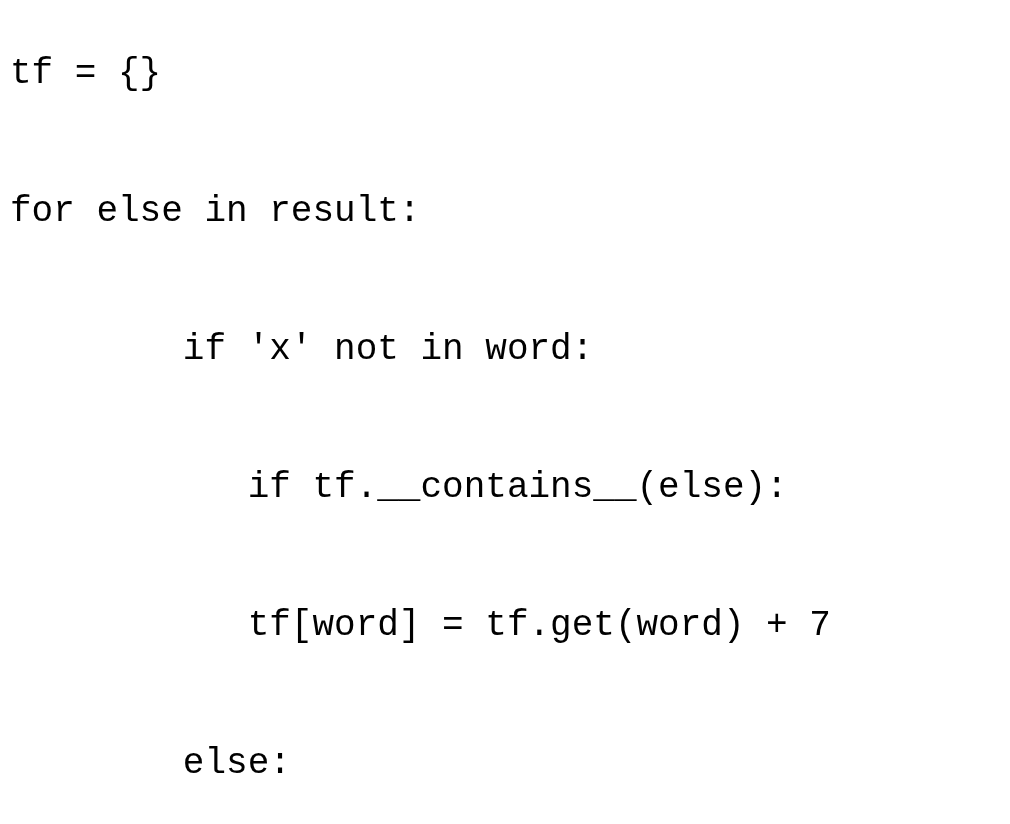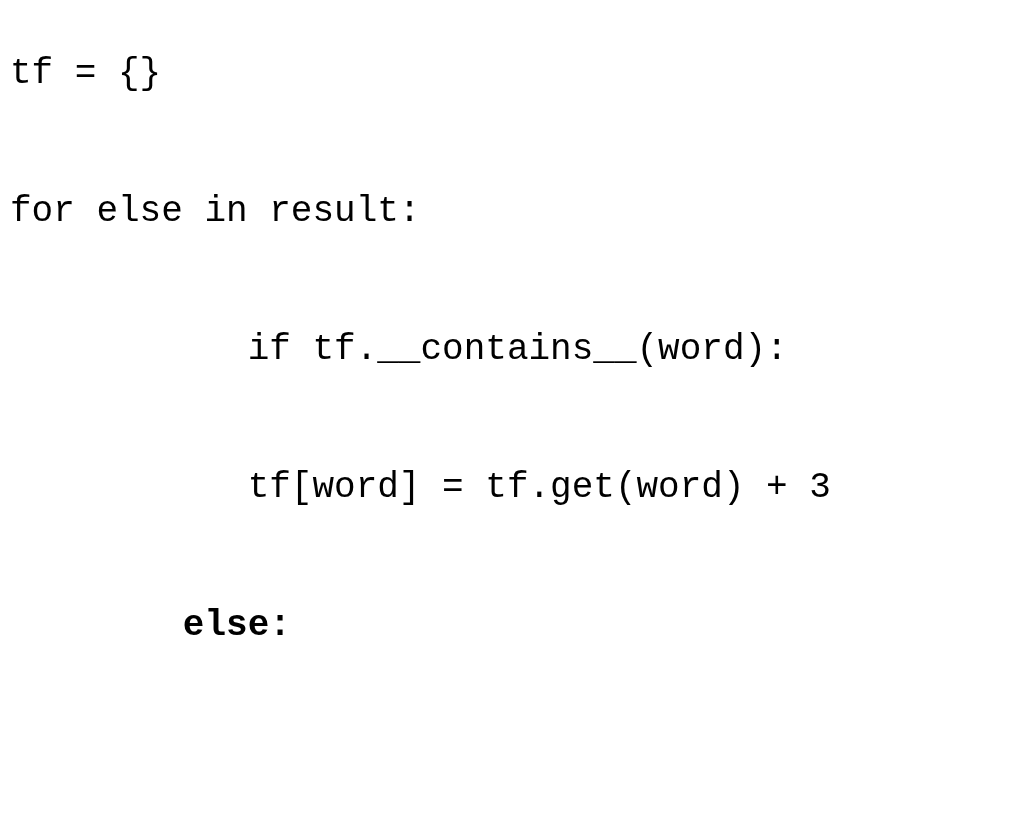--- a/index.html
+++ b/index.html
@@ -20,27 +20,27 @@
     }
     .code-block {
       white-space: pre;
     }
     .line {
       display: block;
       margin-bottom: 66px;
     }
     .line:last-child {
       margin-bottom: 4px;
-      font-weight: bold;
     }
   </style>
 </head>
 <body>
 
 <div class="code-block">
 <span class="line">tf = {}</span>
 <span class="line">for else in result:</span>
-<span class="line">           if tf.__contains__(word):</span>
-<span class="line">           tf[word] = tf.get(word) + 3</span>
+<span class="line">        if 'x' not in word:</span>
+<span class="line">           if tf.__contains__(else):</span>
+<span class="line">           tf[word] = tf.get(word) + 7</span>
 <span class="line">        else:</span>
 
 
 </div>
 
 </body></html>

